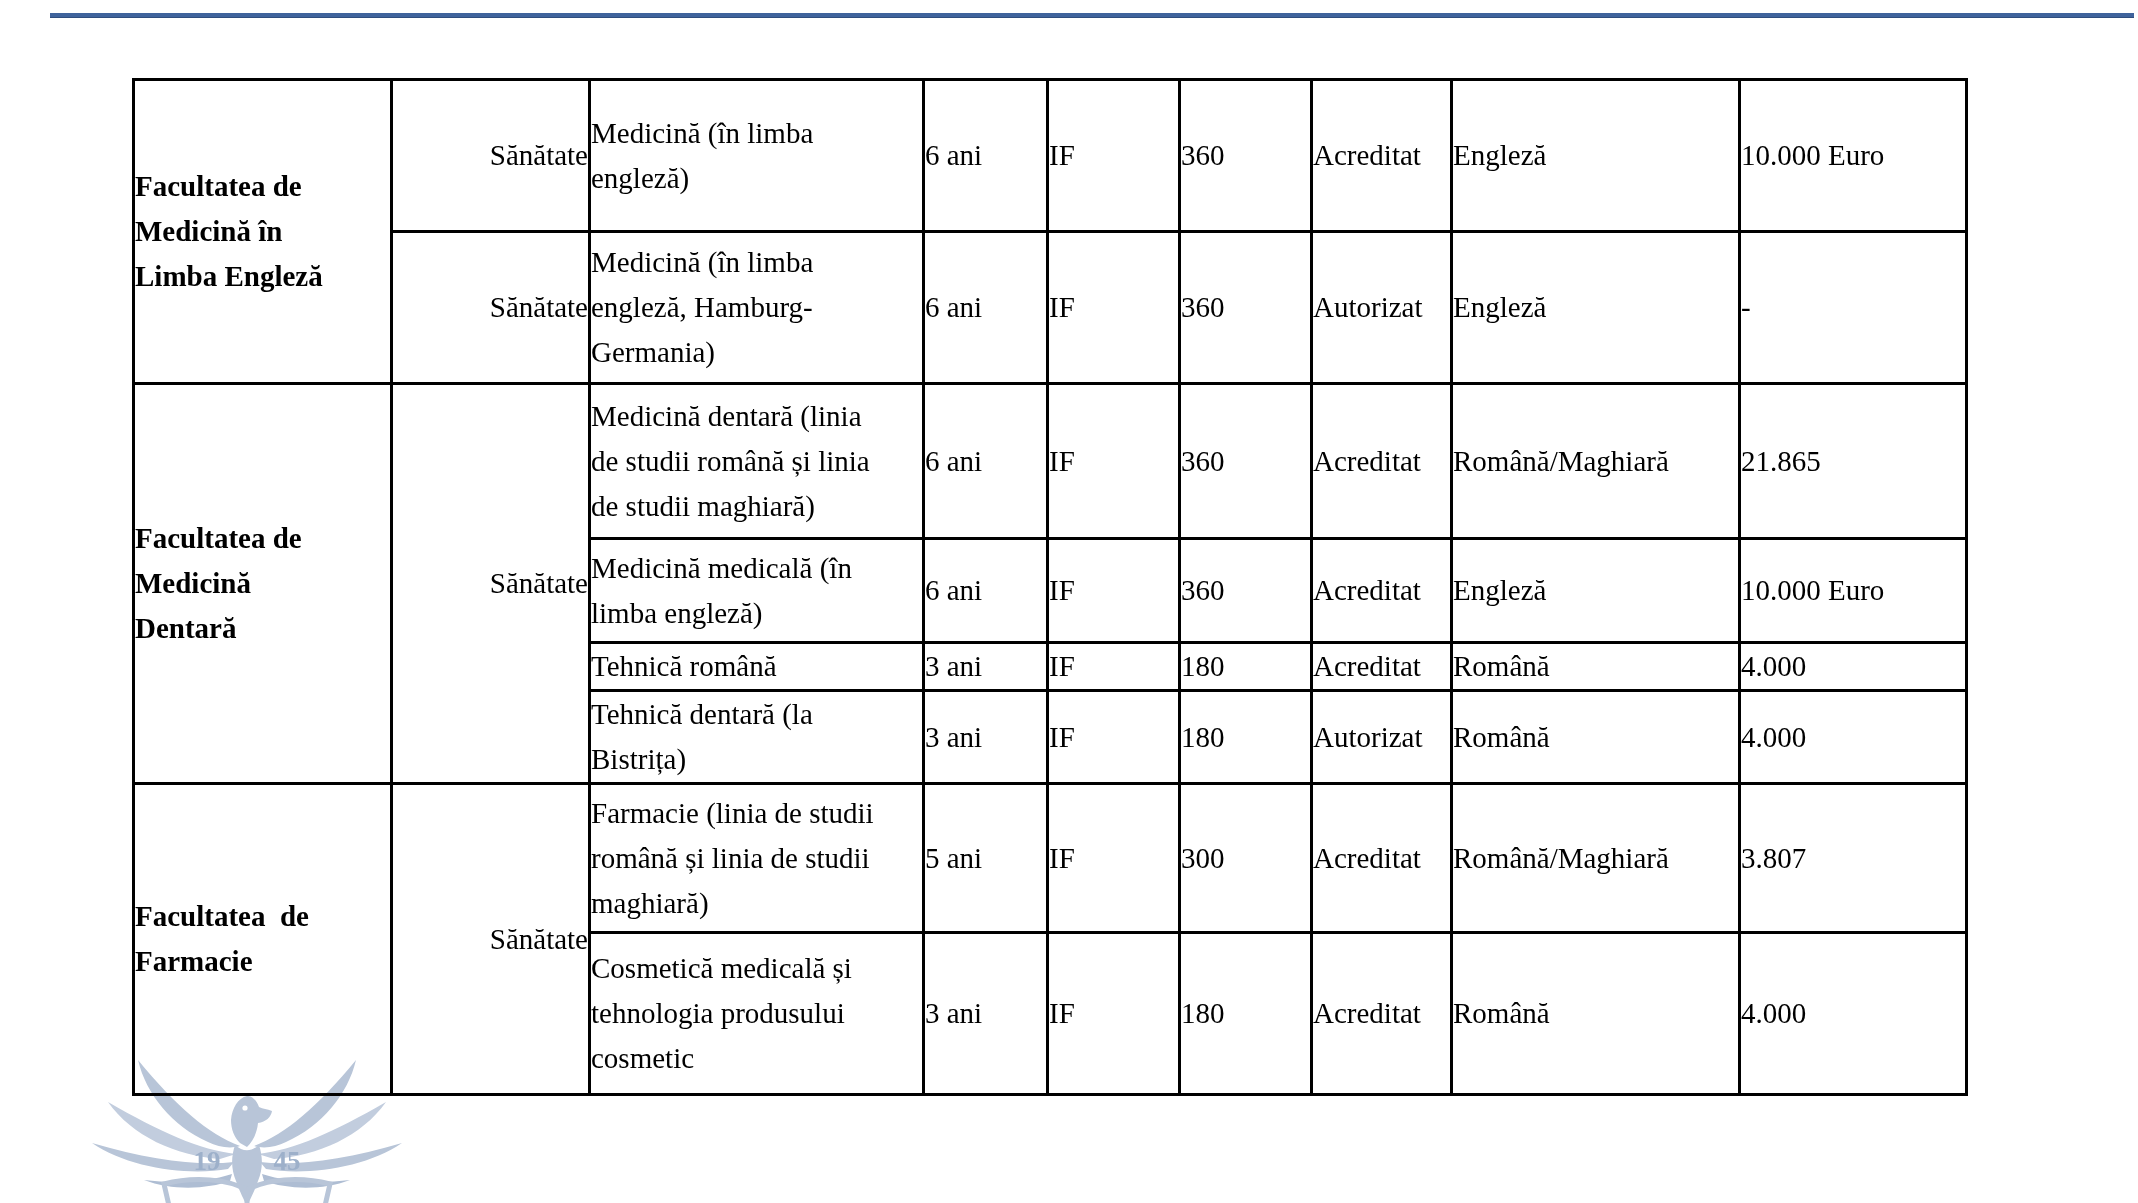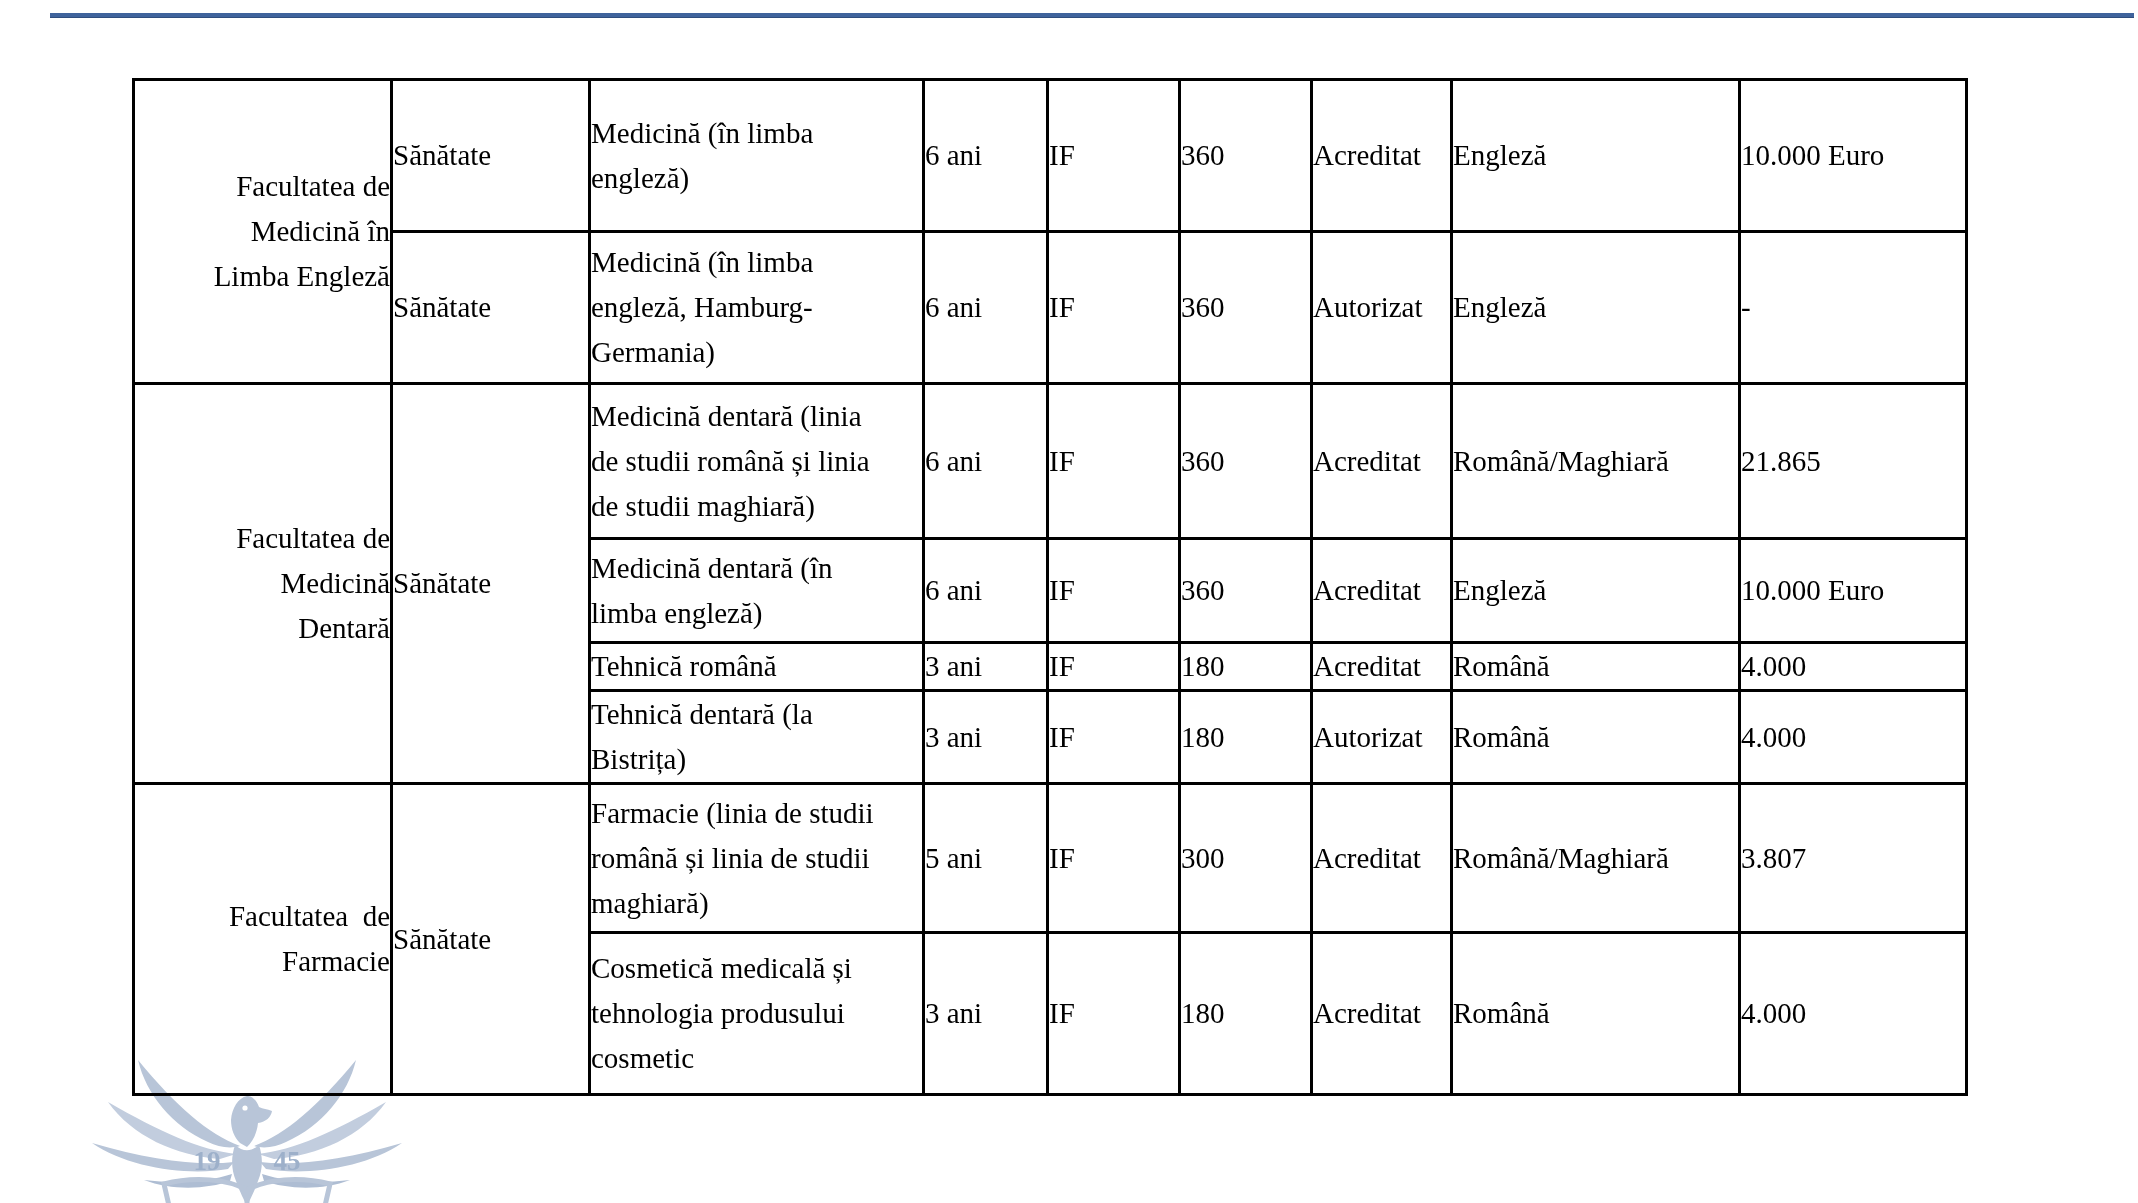--- a/index.html
+++ b/index.html
@@ -33,28 +33,28 @@
   table.programs td{
     border:3px solid #000;
     font-size:29px;
     line-height:45px;
     vertical-align:middle;
     padding:0;
     background:transparent;
     overflow:hidden;
   }
   td.cell-faculty{
-    font-weight:normal;
-    text-align:right;
+    font-weight:bold;
+    text-align:left;
     padding-left:20px;
     padding-right:6px;
     white-space:pre-wrap;
   }
   td.cell-domain{
-    text-align:left;
+    text-align:right;
     padding-left:16px;
   }
   td.cell-program{
     text-align:left;
     padding-left:11px;
     padding-right:4px;
     white-space:pre-wrap;
   }
   td.c{ text-align:left; }
   .logo-watermark{
@@ -122,21 +122,21 @@
 de studii română și linia
 de studii maghiară)</td>
     <td class="c">6 ani</td>
     <td class="c">IF</td>
     <td class="c">360</td>
     <td class="c">Acreditat</td>
     <td class="c">Română/Maghiară</td>
     <td class="c">21.865</td>
   </tr>
   <tr style="height:104px">
-    <td class="cell-program">Medicină dentară (în
+    <td class="cell-program">Medicină medicală (în
 limba engleză)</td>
     <td class="c">6 ani</td>
     <td class="c">IF</td>
     <td class="c">360</td>
     <td class="c">Acreditat</td>
     <td class="c">Engleză</td>
     <td class="c">10.000 Euro</td>
   </tr>
   <tr style="height:47px">
     <td class="cell-program">Tehnică română</td>

